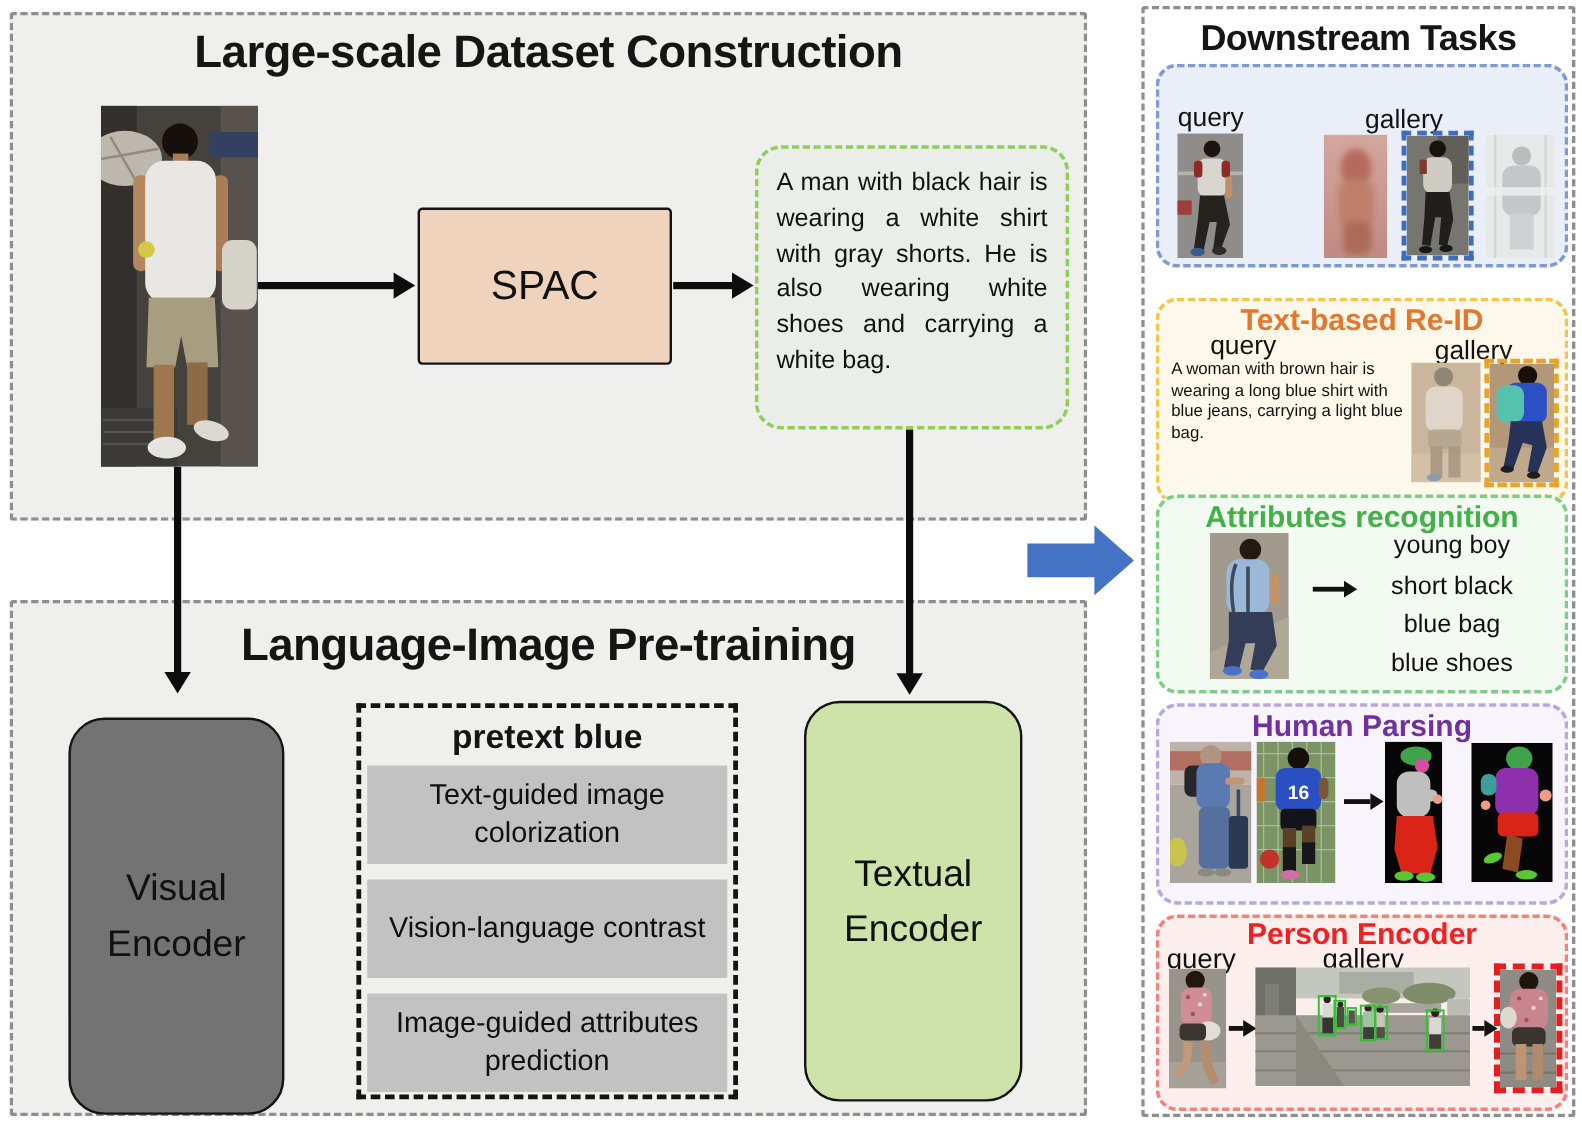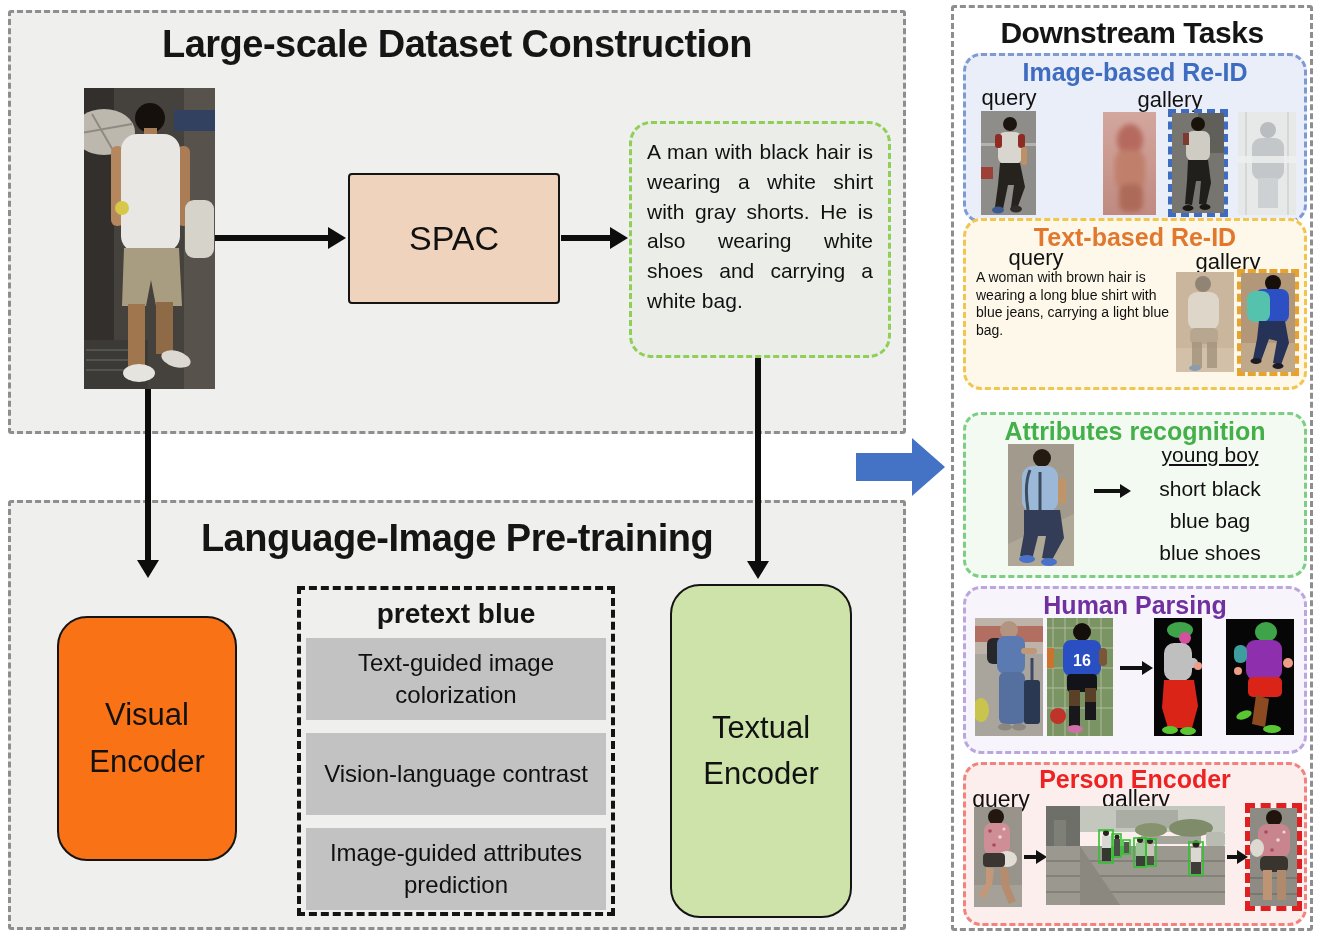--- a/index.html
+++ b/index.html
@@ -78,21 +78,21 @@
   </div>
 
   <div class="caption-box" style="left:629px;top:121px;width:262px;height:237px;">
     <span>A man with black hair is wearing a white shirt with gray shorts. He is also wearing white shoes and carrying a white bag.</span>
   </div>
 
   <div class="panel" style="left:8px;top:500px;width:898px;height:430px;">
     <div class="panel-title" style="margin-top:14px;">Language-Image Pre-training</div>
   </div>
 
-  <div class="rbox" style="left:57px;top:616px;width:180px;height:245px;border-radius:30px;background:#f97316;">
+  <div class="rbox" style="left:57px;top:598px;width:180px;height:331px;border-radius:30px;background:#737373;">
     <span class="enc-text">Visual Encoder</span>
   </div>
 
   <div class="pretext-box" style="left:297px;top:586px;width:318px;height:330px;">
     <div class="pretext-title">pretext blue</div>
     <div class="pretext-item" style="top:48px;">Text-guided image colorization</div>
     <div class="pretext-item" style="top:143px;">Vision-language contrast</div>
     <div class="pretext-item" style="top:238px;">Image-guided attributes prediction</div>
   </div>
 
@@ -109,21 +109,20 @@
     <svg width="90" height="62" viewBox="0 0 90 62">
       <polygon points="0,17 56,17 56,2 89,31 56,60 56,45 0,45" fill="#4472c4"></polygon>
     </svg>
   </div>
 
   <div class="panel" style="left:951px;top:5px;width:362px;height:926px;background:#ffffff;">
     <div class="panel-title" style="margin-top:8px;font-size:30px;">Downstream Tasks</div>
   </div>
 
   <div class="section" style="left:963px;top:53px;width:344px;height:170px;border-color:#7d9ad3;background:#e9eef8;">
-    <div class="sec-title" style="top:2px;color:#3d6cc0;">Image-based Re-ID</div>
     <div class="lab" style="left:8px;top:29px;width:70px;">query</div>
     <div class="lab" style="left:164px;top:31px;width:80px;">gallery</div>
     <div class="ph" style="left:15px;top:55px;width:55px;height:104px;">
       <svg width="55" height="104" viewBox="0 0 55 104">
         <rect width="55" height="104" fill="#8f8d89"></rect>
         <rect y="32" width="55" height="3" fill="#b5b3ae"></rect>
         <rect y="56" width="12" height="12" fill="#9c4038"></rect>
         <circle cx="29" cy="13" r="7" fill="#1c140e"></circle>
         <rect x="17" y="21" width="24" height="32" rx="7" fill="#d9d5cf"></rect>
         <rect x="14" y="23" width="7" height="14" rx="3" fill="#8d2b24"></rect>
@@ -170,21 +169,21 @@
         <rect width="58" height="103" fill="#e7e9e9"></rect>
         <path d="M8,0 V103 M50,0 V103" stroke="#d4d7d7" stroke-width="2"></path>
         <circle cx="30" cy="18" r="8" fill="#b9bdc0"></circle>
         <rect x="14" y="26" width="32" height="42" rx="9" fill="#c3c7ca"></rect>
         <rect x="20" y="66" width="20" height="30" fill="#ced1d3"></rect>
         <rect y="44" width="58" height="7" fill="#edefef" opacity="0.85"></rect>
       </svg>
     </div>
   </div>
 
-  <div class="section" style="left:963px;top:218px;width:344px;height:172px;border-color:#f2c64e;background:#fdf8e9;padding-left:42px;">
+  <div class="section" style="left:963px;top:248px;width:344px;height:172px;border-color:#f2c64e;background:#fdf8e9;padding-left:42px;">
     <div class="sec-title" style="top:2px;color:#e2772e;">Text-based Re-ID</div>
     <div class="lab" style="left:30px;top:24px;width:80px;">query</div>
     <div class="lab" style="left:222px;top:28px;width:80px;">gallery</div>
     <div class="qtext" style="left:10px;top:48px;width:198px;">A woman with brown hair is wearing a long blue shirt with blue jeans, carrying a light blue bag.</div>
     <div class="ph" style="left:210px;top:51px;width:58px;height:100px;">
       <svg width="58" height="100" viewBox="0 0 58 100">
         <rect width="58" height="100" fill="#c9b69c"></rect>
         <rect y="76" width="58" height="24" fill="#d2c0a8"></rect>
         <g opacity="0.75">
           <circle cx="27" cy="12" r="8" fill="#7e7468"></circle>
@@ -219,21 +218,21 @@
         <circle cx="34" cy="14" r="9" fill="#241a12"></circle>
         <rect x="14" y="22" width="36" height="46" rx="11" fill="#9cb8d8"></rect>
         <path d="M22,26 q-6,14 -2,40 M32,68 q0,-22 0,-40" stroke="#3c4c5e" stroke-width="3" fill="none"></path>
         <rect x="50" y="34" width="8" height="26" rx="4" fill="#c09468"></rect>
         <path d="M16,66 L52,66 L56,94 L44,116 L34,114 L38,92 L30,92 L24,116 L12,112 L16,90 Z" fill="#333d58"></path>
         <ellipse cx="19" cy="115" rx="8" ry="4" fill="#4a72c8"></ellipse>
         <ellipse cx="41" cy="118" rx="8" ry="4" fill="#4a72c8"></ellipse>
       </svg>
     </div>
     <div class="sarrow" style="left:128px;top:74px;width:26px;"></div>
-    <div class="attr-line" style="top:28px;text-decoration:underline;">young boy</div>
+    <div class="attr-line" style="top:28px;">young boy</div>
     <div class="attr-line" style="top:62px;">short black</div>
     <div class="attr-line" style="top:94px;">blue bag</div>
     <div class="attr-line" style="top:126px;">blue shoes</div>
   </div>
 
   <div class="section" style="left:963px;top:586px;width:344px;height:168px;border-color:#bba6de;background:#f7f4fb;">
     <div class="sec-title" style="top:2px;color:#7030a0;">Human Parsing</div>
     <div class="ph" style="left:9px;top:29px;width:68px;height:118px;">
       <svg width="68" height="118" viewBox="0 0 68 118">
         <rect width="68" height="36" fill="#bdb3a8"></rect>

